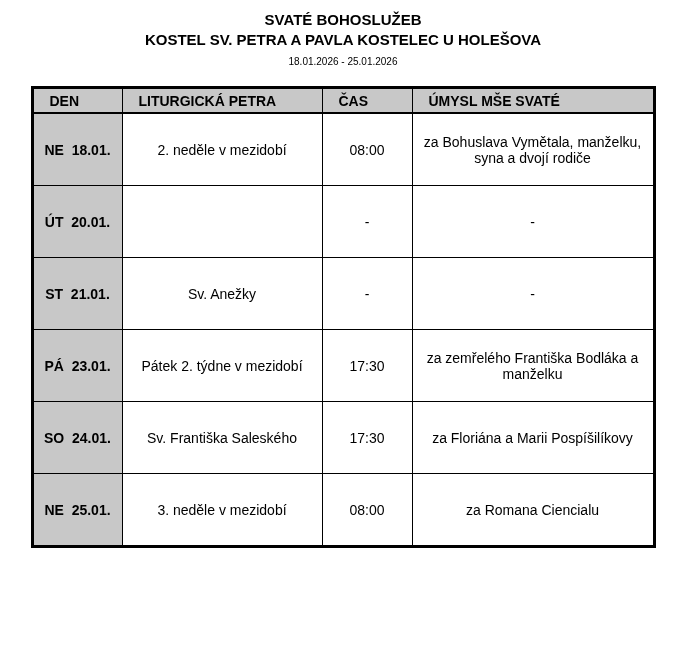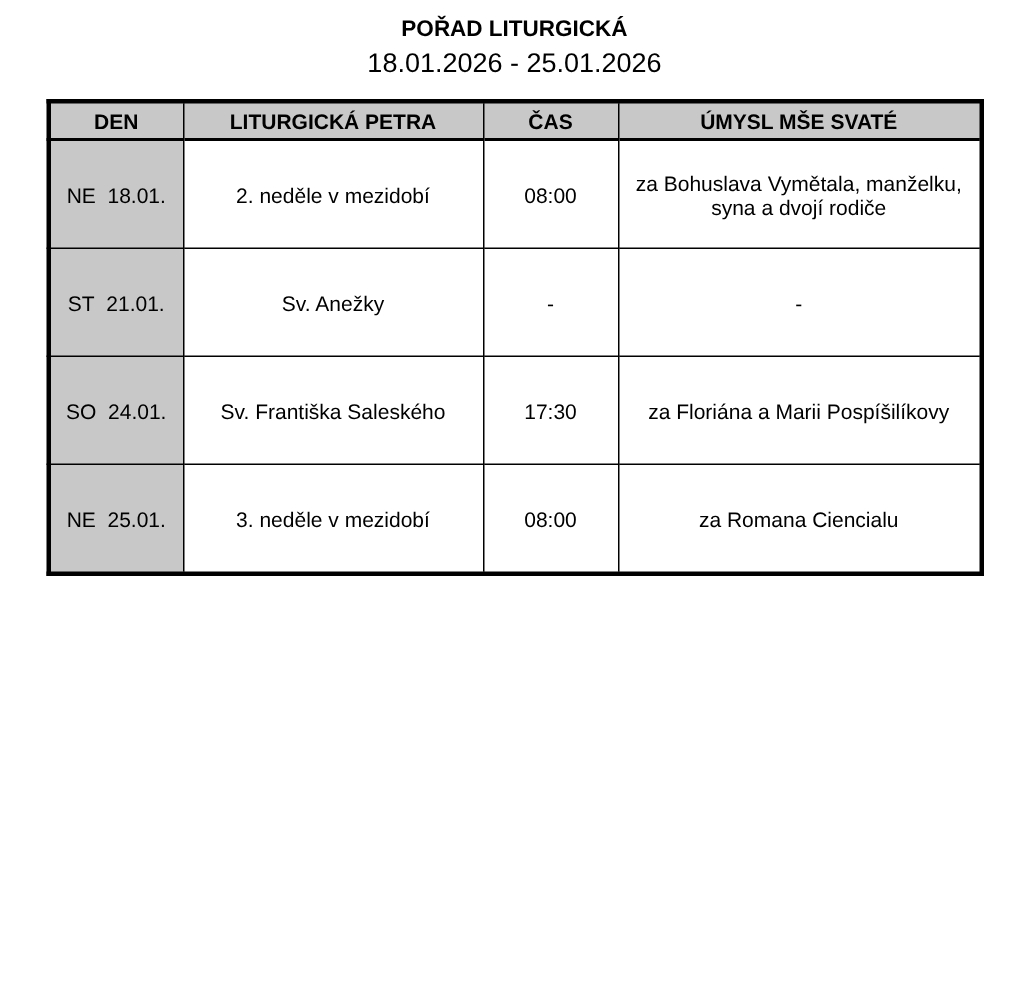--- a/index.html
+++ b/index.html
@@ -25,69 +25,70 @@
   }
   .doc-subtitle {
     text-align: center;
     font-weight: bold;
     font-size: 15px;
     line-height: 20px;
     margin: 0;
   }
   .doc-dates {
     text-align: center;
-    font-size: 18px;
+    font-size: 10px;
     line-height: 20px;
     margin: 2px 0 0 0;
   }
   table.schedule {
     border-collapse: collapse;
     width: 622px;
     margin: 14px auto 0 auto;
     table-layout: fixed;
     border: 3px solid var(--border, #000);
   }
   table.schedule th,
   table.schedule td {
     border: 1px solid var(--border, #000);
     font-size: 14px;
     vertical-align: middle;
   }
   table.schedule th {
     background: var(--gray, #c8c8c8);
     font-weight: bold;
     height: 21px;
-    text-align: center;
+    text-align: left;
     border-bottom-width: 2px;
     padding: 1px 16px;
   }
   table.schedule td {
     height: 67px;
     text-align: center;
     padding: 2px 8px;
   }
   td.den-cell {
     background: var(--gray, #c8c8c8);
-    font-weight: normal;
+    font-weight: bold;
     text-align: left;
     padding-left: 8px;
     border-right-width: 2px;
   }
   col.c-den  { width: 90px; }
   col.c-osl  { width: 200px; }
   col.c-cas  { width: 90px; }
   col.c-umy  { width: 242px; }
 </style>
 </head>
 <body>
 
 <div class="page">
 
-  <div class="doc-title">POŘAD LITURGICKÁ</div>
+  <div class="doc-title">SVATÉ BOHOSLUŽEB</div>
 
+  <div class="doc-subtitle">KOSTEL SV. PETRA A PAVLA KOSTELEC U HOLEŠOVA</div>
 
   <div class="doc-dates">18.01.2026 - 25.01.2026</div>
 
   <table class="schedule">
     <colgroup>
       <col class="c-den">
       <col class="c-osl">
       <col class="c-cas">
       <col class="c-umy">
     </colgroup>
@@ -100,24 +101,36 @@
         </tr>
     </thead>
     <tbody>
         <tr>
           <td class="den-cell">NE&nbsp;&nbsp;18.01.</td>
           <td>2. neděle v mezidobí</td>
           <td>08:00</td>
           <td>za Bohuslava Vymětala, manželku, syna a dvojí rodiče</td>
         </tr>
         <tr>
+          <td class="den-cell">ÚT&nbsp;&nbsp;20.01.</td>
+          <td></td>
+          <td>-</td>
+          <td>-</td>
+        </tr>
+        <tr>
           <td class="den-cell">ST&nbsp;&nbsp;21.01.</td>
           <td>Sv. Anežky</td>
           <td>-</td>
           <td>-</td>
+        </tr>
+        <tr>
+          <td class="den-cell">PÁ&nbsp;&nbsp;23.01.</td>
+          <td>Pátek 2. týdne v mezidobí</td>
+          <td>17:30</td>
+          <td>za zemřelého Františka Bodláka a manželku</td>
         </tr>
         <tr>
           <td class="den-cell">SO&nbsp;&nbsp;24.01.</td>
           <td>Sv. Františka Saleského</td>
           <td>17:30</td>
           <td>za Floriána a Marii Pospíšilíkovy</td>
         </tr>
         <tr>
           <td class="den-cell">NE&nbsp;&nbsp;25.01.</td>
           <td>3. neděle v mezidobí</td>

